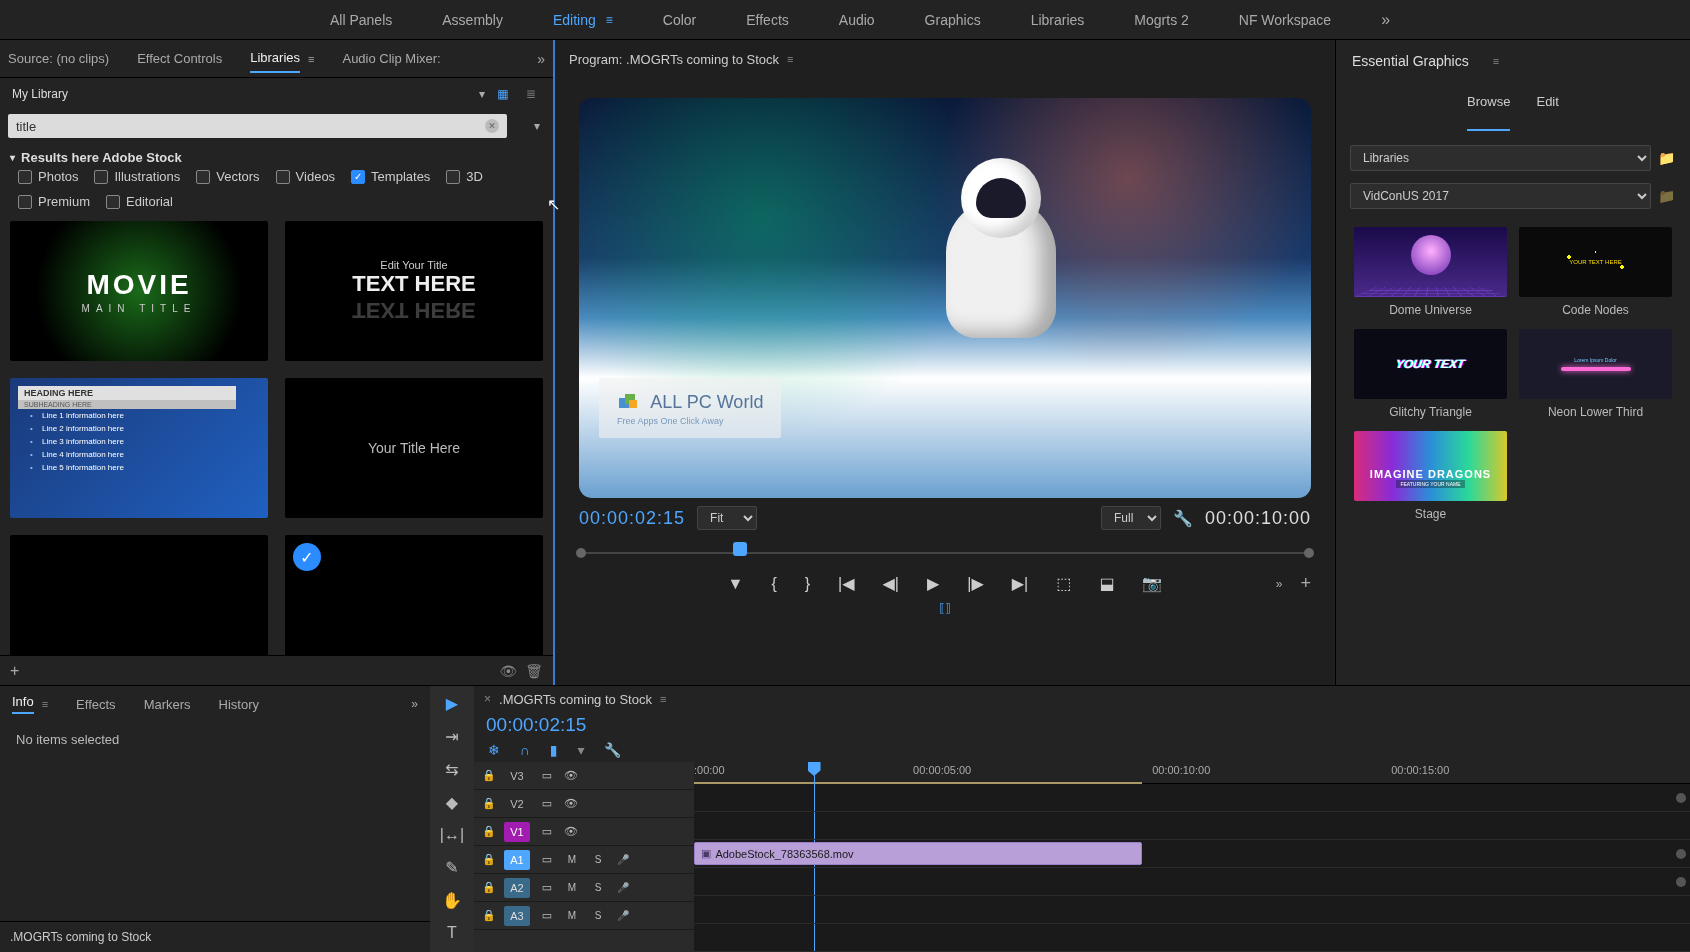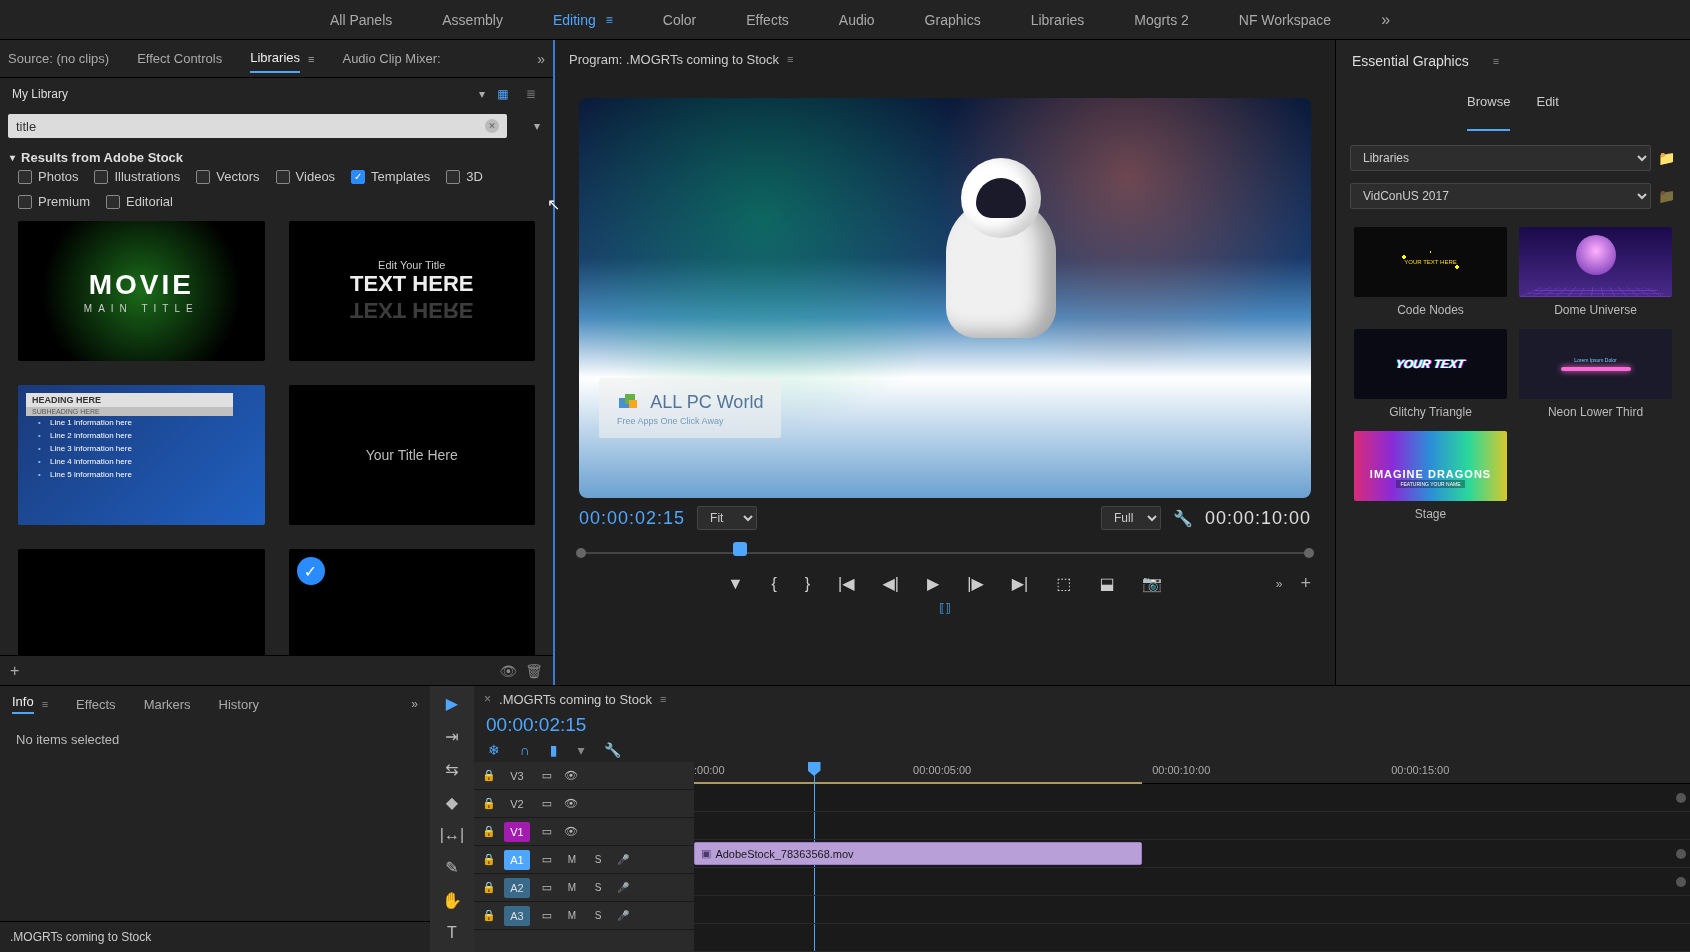--- a/index.html
+++ b/index.html
@@ -37,21 +37,21 @@
 
 .stock-header { display: flex; align-items: center; padding: 8px 10px 4px; gap: 6px; color: #ddd; font-weight: bold; font-size: 13px; }
 .stock-arrow { font-size: 10px; }
 
 .filter-row { display: flex; flex-wrap: wrap; padding: 0 18px 6px; gap: 10px 16px; }
 .filter-item { display: flex; align-items: center; gap: 6px; font-size: 13px; color: #ccc; }
 .filter-check { width: 14px; height: 14px; border: 1px solid #888; border-radius: 2px; background: #2d2d2d; display: flex; align-items: center; justify-content: center; }
 .filter-check.checked { background: #2a8cff; border-color: #2a8cff; }
 .filter-check.checked::after { content: "✓"; color: #fff; font-size: 10px; }
 
-.results-grid { flex: 1; display: grid; grid-template-columns: 1fr 1fr; gap: 24px; padding: 6px 18px; overflow: hidden; }
+.results-grid { flex: 1; display: grid; grid-template-columns: 1fr 1fr; gap: 17px; padding: 6px 10px; overflow: hidden; }
 .result-card { background: #000; border-radius: 2px; position: relative; display: flex; align-items: center; justify-content: center; min-height: 140px; overflow: hidden; }
 .card-movie { background: radial-gradient(circle at center, #1a6b1a, #000 70%); }
 .card-movie .movie-text { color: #fff; font-size: 28px; font-weight: bold; letter-spacing: 3px; }
 .card-movie .movie-sub { color: #ccc; font-size: 10px; letter-spacing: 6px; margin-top: 2px; }
 .card-text-here { color: #eee; font-size: 22px; font-weight: bold; }
 .card-text-here-reflect { transform: scaleY(-1); opacity: 0.25; }
 .card-info { background: linear-gradient(135deg, #1a3a7a, #2060c0); padding: 8px; display: block; }
 .card-info-heading { background: #e0e0e0; color: #333; font-size: 9px; padding: 2px 6px; font-weight: bold; }
 .card-info-sub { background: #c0c0c0; color: #555; font-size: 7px; padding: 1px 6px; }
 .card-info-line { color: #fff; font-size: 8px; padding: 2px 0 2px 24px; position: relative; }
@@ -63,21 +63,21 @@
 .lib-add { color: #aaa; font-size: 16px; }
 .lib-footer-spacer { flex: 1; }
 .lib-eye, .lib-trash { color: #888; font-size: 14px; }
 
 
 .center-panel { flex: 1; background: #1f1f1f; display: flex; flex-direction: column; }
 .program-header { display: flex; align-items: center; height: 38px; padding: 0 14px; gap: 8px; }
 .program-title { color: #ccc; font-size: 13px; }
 .program-burger { color: #888; font-size: 11px; }
 
-.monitor { margin: 20px 24px 8px; background: #000; height: 400px; border-radius: 8px; position: relative; overflow: hidden; background: linear-gradient(180deg, #0a1a3a 0%, #1a3a6a 40%, #4a8ac0 55%, #fff 70%, #6aa0d0 100%); }
+.monitor { margin: 20px 24px 8px; background: #000; height: 400px; border-radius: 13px; position: relative; overflow: hidden; background: linear-gradient(180deg, #0a1a3a 0%, #1a3a6a 40%, #4a8ac0 55%, #fff 70%, #6aa0d0 100%); }
 .monitor::before { content: ""; position: absolute; inset: 0; background: radial-gradient(circle at 25% 30%, rgba(0,180,100,0.4), transparent 35%), radial-gradient(circle at 75% 20%, rgba(200,100,80,0.5), transparent 30%); }
 .astronaut { position: absolute; right: 30%; top: 15%; width: 180px; height: 220px; }
 .astronaut-body { position: absolute; width: 110px; height: 140px; background: #f0f0f0; border-radius: 55px 55px 30px 30px; left: 35px; top: 40px; box-shadow: inset -15px -5px 20px rgba(0,0,0,0.3); }
 .astronaut-helmet { position: absolute; width: 80px; height: 80px; background: #fff; border-radius: 50%; left: 50px; top: 0; box-shadow: inset -10px -5px 15px rgba(0,0,0,0.2); }
 .astronaut-visor { position: absolute; width: 50px; height: 40px; background: #1a1a2a; border-radius: 25px 25px 15px 15px; left: 65px; top: 20px; }
 .watermark { position: absolute; left: 20px; bottom: 60px; background: rgba(240,240,240,0.6); padding: 12px 18px; border-radius: 2px; }
 .watermark-logo { width: 24px; height: 24px; display: inline-block; vertical-align: middle; }
 .watermark-text { color: #55749a; font-size: 18px; font-weight: 300; vertical-align: middle; margin-left: 6px; }
 .watermark-sub { color: #7799bb; font-size: 9px; margin-top: 2px; }
 
@@ -222,21 +222,21 @@
       <span class="view-btn active">▦</span>
       <span class="view-btn">≣</span>
     </div>
     <div class="search-row">
       <input class="search-box" value="title" style="">
       <span class="search-clear">✕</span>
       <span class="search-filter">▾</span>
     </div>
     <div class="stock-header">
       <span class="stock-arrow">▾</span>
-      <span>Results from Adobe Stock</span>
+      <span>Results here Adobe Stock</span>
     </div>
     <div class="filter-row">
       <label class="filter-item">
           <span class="filter-check"></span>
           <span>Photos</span>
         </label>
       <label class="filter-item">
           <span class="filter-check"></span>
           <span>Illustrations</span>
         </label>
@@ -378,28 +378,28 @@
     <div class="eg-dropdown">
       <select class="eg-select"><option>Libraries</option></select>
       <span class="eg-folder">📁</span>
     </div>
     <div class="eg-dropdown">
       <select class="eg-select"><option>VidConUS 2017</option></select>
       <span class="eg-folder" style="opacity:.4">📁</span>
     </div>
     <div class="eg-grid">
       <div class="eg-item">
+        <div class="eg-thumb eg-dome"></div>
+        <span class="eg-label">Dome Universe</span>
+      </div>
+      <div class="eg-item">
         <div class="eg-thumb eg-code-nodes">
             <span class="eg-code-nodes-text">YOUR TEXT HERE</span>
           </div>
         <span class="eg-label">Code Nodes</span>
-      </div>
-      <div class="eg-item">
-        <div class="eg-thumb eg-dome"></div>
-        <span class="eg-label">Dome Universe</span>
       </div>
       <div class="eg-item">
         <div class="eg-thumb eg-glitchy-wrap">
             <span class="eg-glitchy">YOUR TEXT</span>
           </div>
         <span class="eg-label">Glitchy Triangle</span>
       </div>
       <div class="eg-item">
         <div class="eg-thumb eg-neon">
             <span class="eg-neon-text">Lorem Ipsum Dolor</span>

